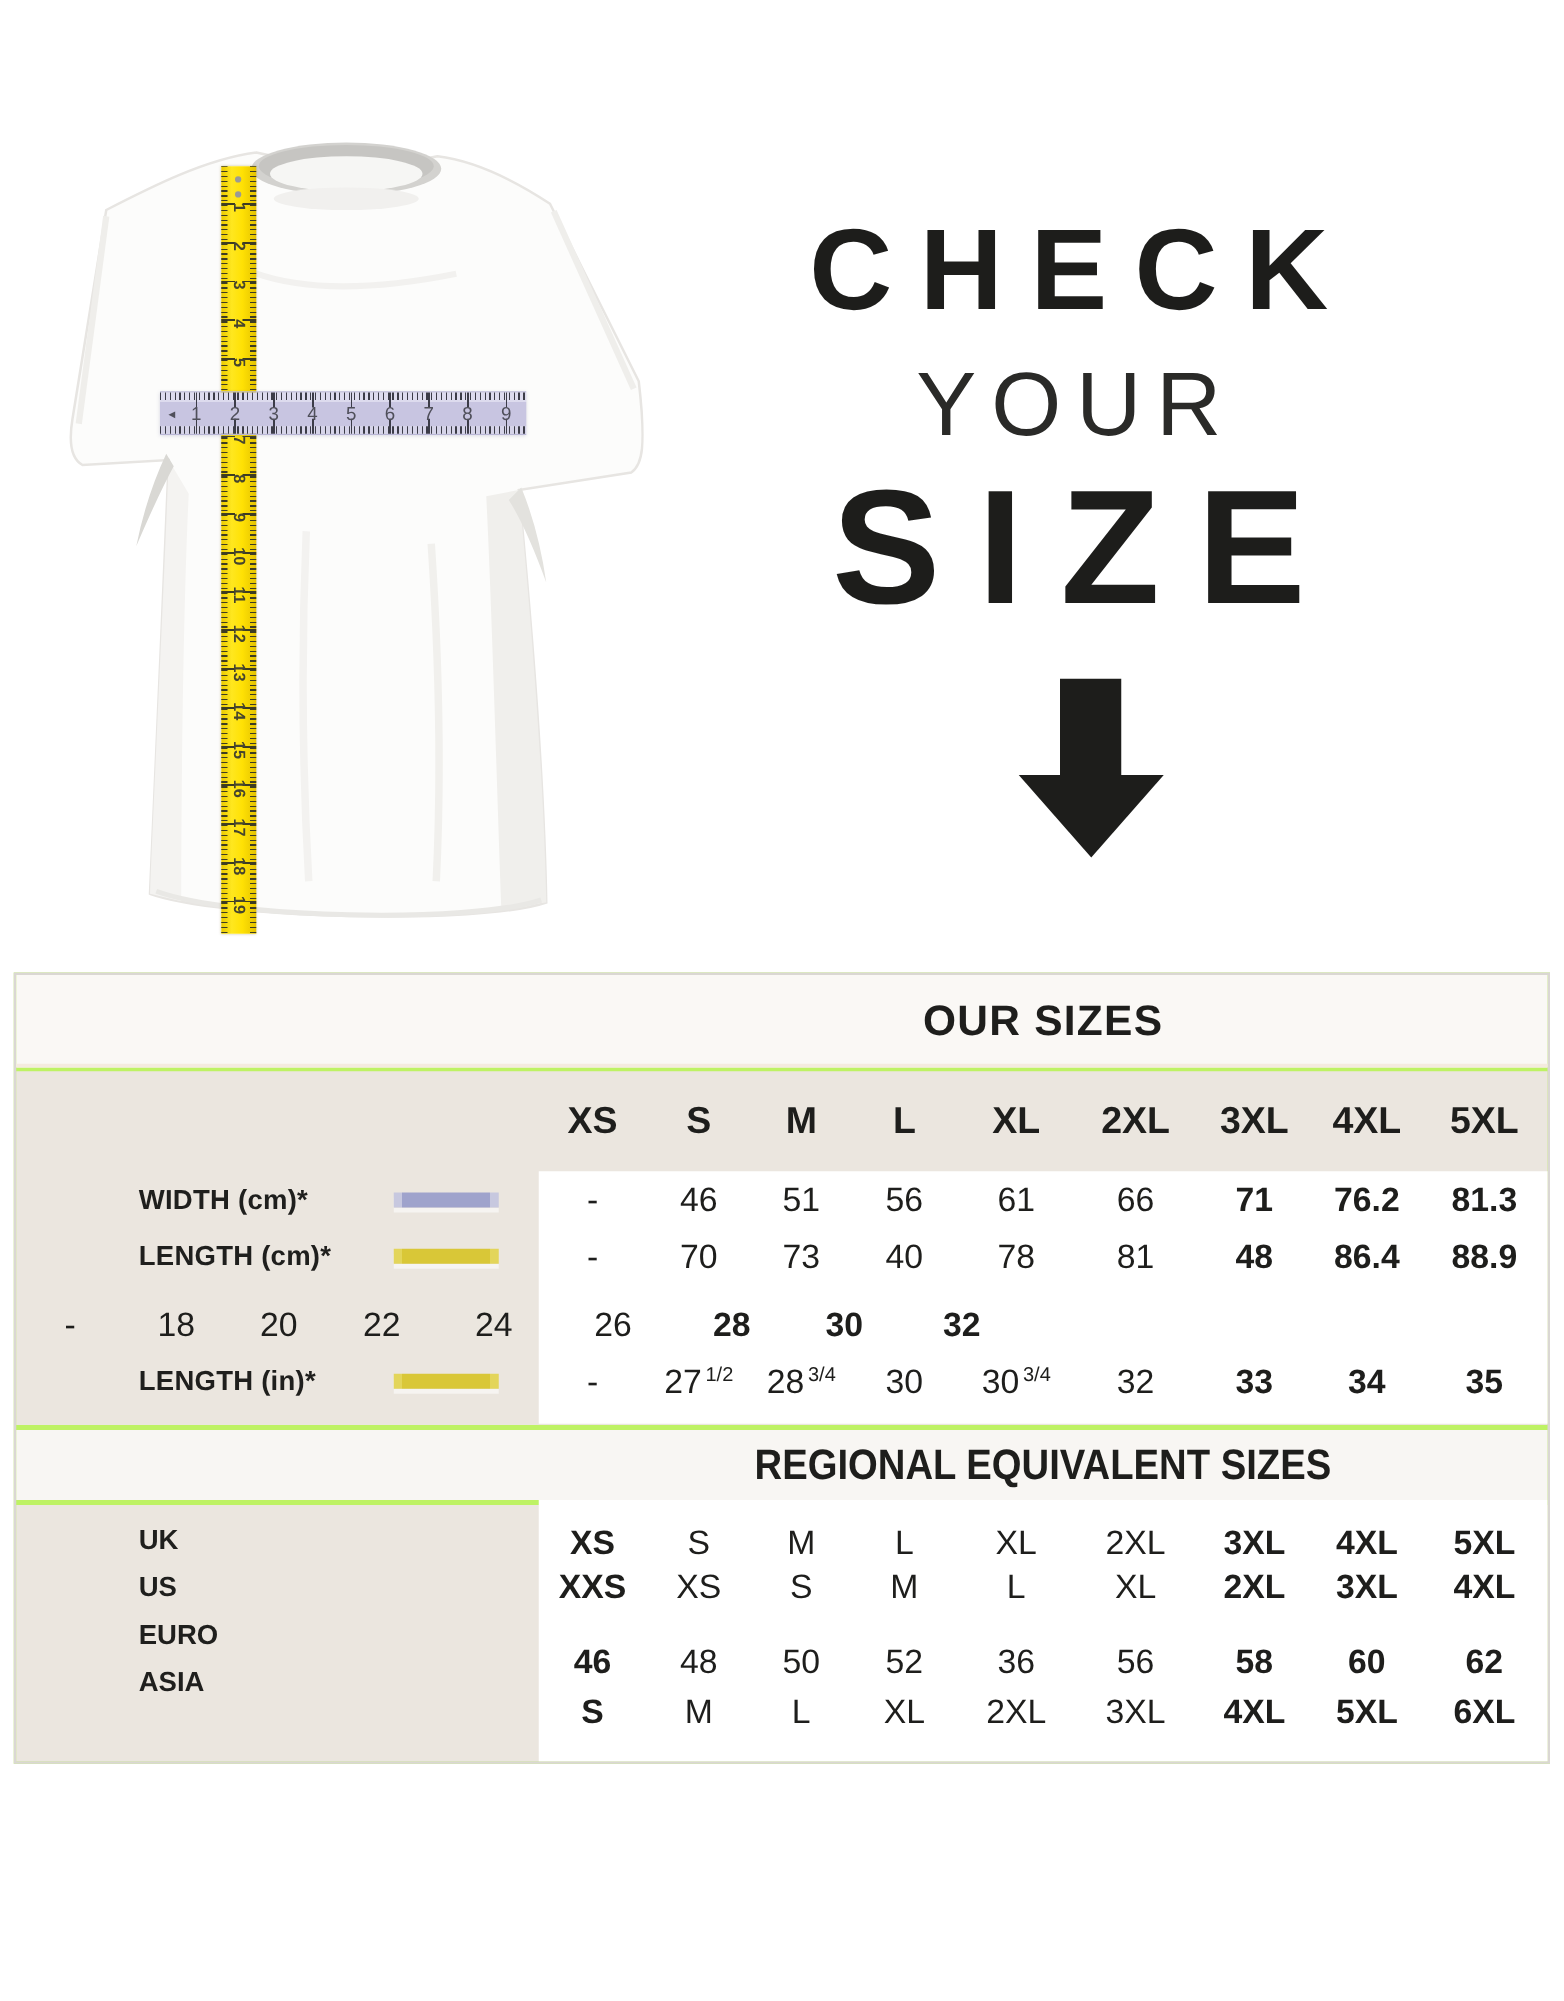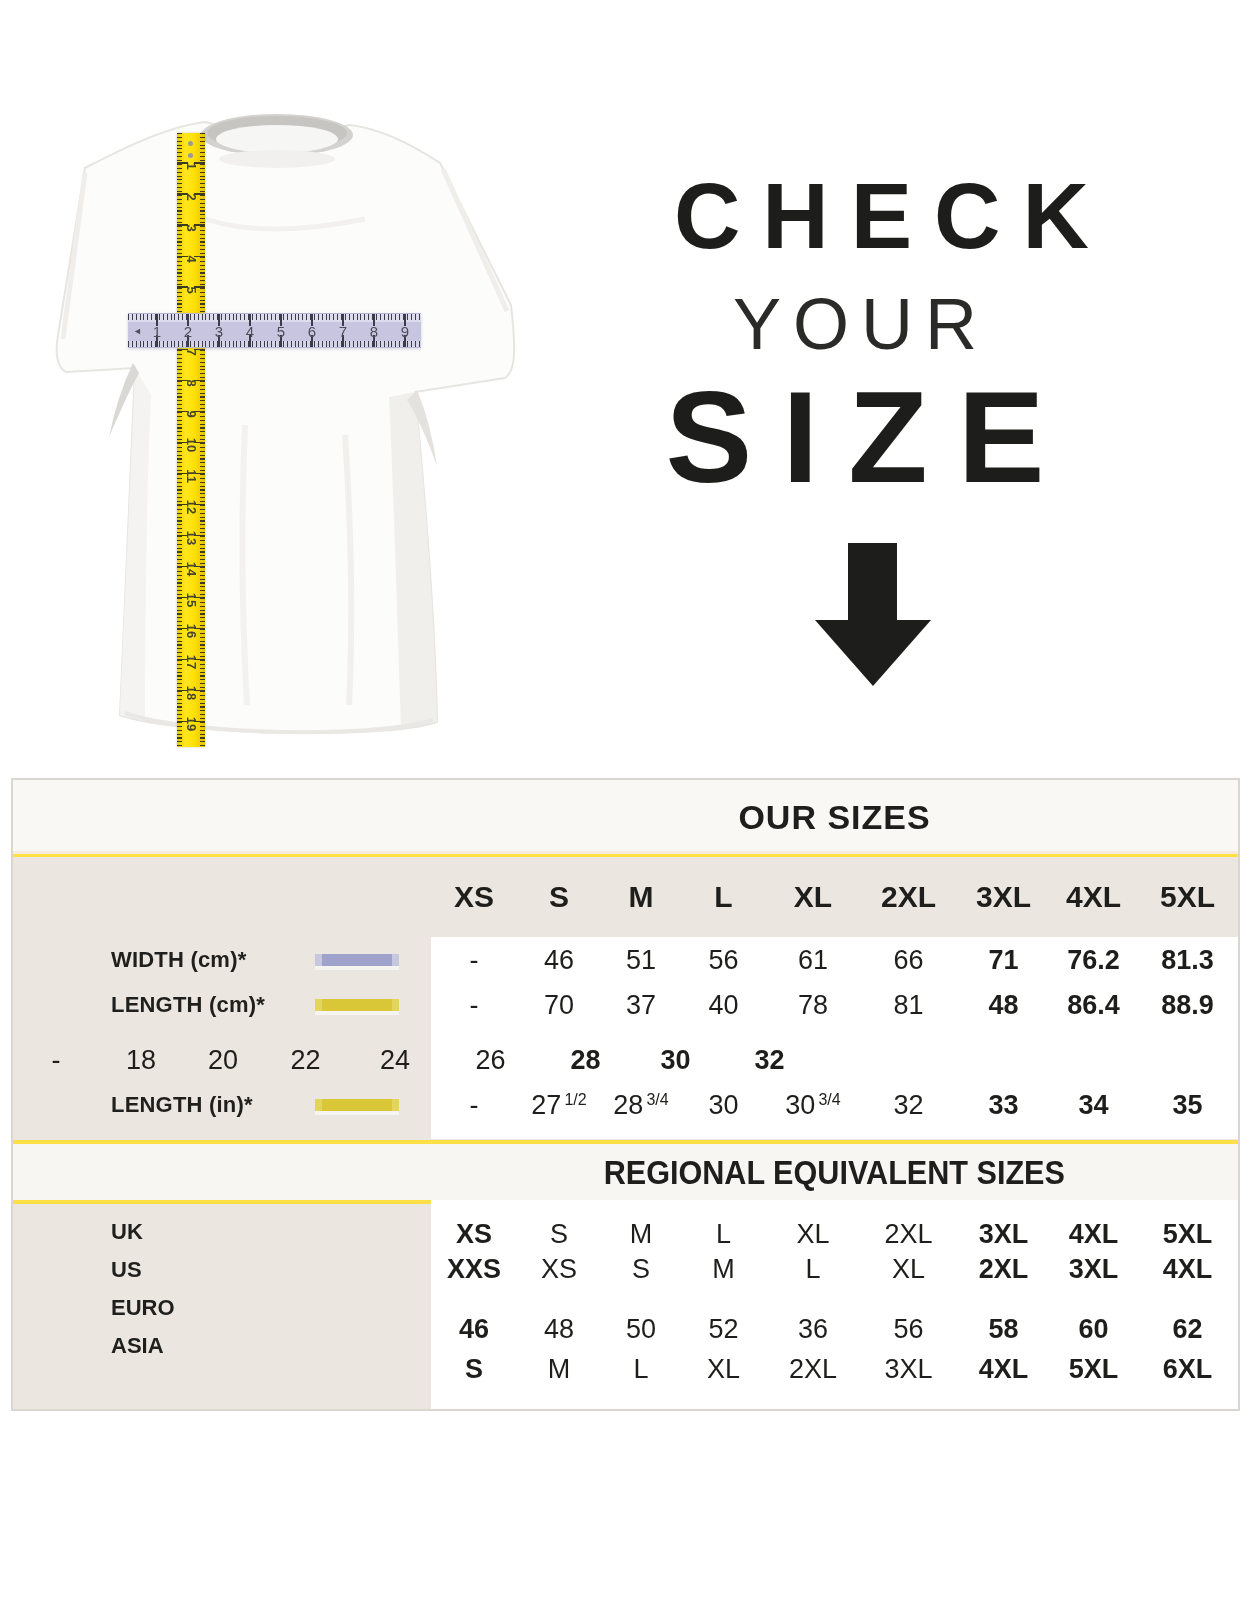--- a/index.html
+++ b/index.html
@@ -38,30 +38,30 @@
     background:repeating-linear-gradient(to right,transparent 0 28.5px,#3c3c48 28.5px 30px,transparent 30px 31px); }
   .tick-row.major-b { bottom:0; height:12px;
     background:repeating-linear-gradient(to right,transparent 0 28.5px,#3c3c48 28.5px 30px,transparent 30px 31px); }
   .hruler-num { position:absolute; top:9px; width:16px; text-align:center;
     font-size:15px; color:#4f4f5a; line-height:17px; }
   .ruler-startmark { position:absolute; left:5px; top:12px; font-size:9px; color:#4f4f5a; }
 
   
   .hero { position:absolute; left:610px; top:0; width:490px; height:760px; text-align:center; }
   .hero-line { position:absolute; left:0; width:100%; line-height:1; white-space:nowrap; color:#1d1d1b; }
-  .t-check { top:170px; font-size:92px; font-weight:700; letter-spacing:22px; margin-left:11px;text-align:right; }
+  .t-check { top:170px; font-size:92px; font-weight:700; letter-spacing:22px; margin-left:11px; }
   .t-your  { top:288px; font-size:72px; font-weight:400; letter-spacing:12px; margin-left:6px; color:#2a2a28; }
   .t-size  { top:372px; font-size:130px; font-weight:700; letter-spacing:30px; margin-left:15px; }
   .arrow-stem { position:absolute; left:238px; top:543px; width:49px; height:79px; background:#1d1d1b; }
   .arrow-head { position:absolute; left:205px; top:620px; width:0; height:0;
     border-left:58px solid transparent; border-right:58px solid transparent; border-top:66px solid #1d1d1b; }
 
   
   .size-table { position:absolute; left:11px; top:778px; width:1229px; height:633px;
-    border:2px solid #dad7d3; background:#fde047; }
+    border:2px solid #dad7d3; background:#bef264; }
   .band1 { position:absolute; left:0; top:0; width:100%; height:74px; background:#FAF8F5;
     border-bottom:3px solid #F5EBDF; }
   .beige1 { position:absolute; left:0; top:77px; width:100%; height:283px; background:#EBE6DF; }
   .panel1 { position:absolute; left:418px; top:157px; width:807px; height:202px; background:#ffffff; }
   .band2 { position:absolute; left:0; top:364px; width:100%; height:56px; background:#F8F6F3; }
   .beige2 { position:absolute; left:0; top:424px; width:100%; height:205px; background:#EBE6DF; }
   .panel2 { position:absolute; left:418px; top:420px; width:807px; height:209px; background:#ffffff; }
 
   .section-title { position:absolute; left:418px; width:807px; display:flex; align-items:center;
     justify-content:center; font-weight:700; color:#1e1e1c; }
@@ -239,21 +239,21 @@
         <span class="swatch yellow"></span>
       </div>
       <div class="m-cells">
           <div class="cell">
             <span>-</span>
           </div>
           <div class="cell">
             <span>70</span>
           </div>
           <div class="cell">
-            <span>37</span>
+            <span>73</span>
           </div>
           <div class="cell">
             <span>40</span>
           </div>
           <div class="cell">
             <span>78</span>
           </div>
           <div class="cell">
             <span>81</span>
           </div>

